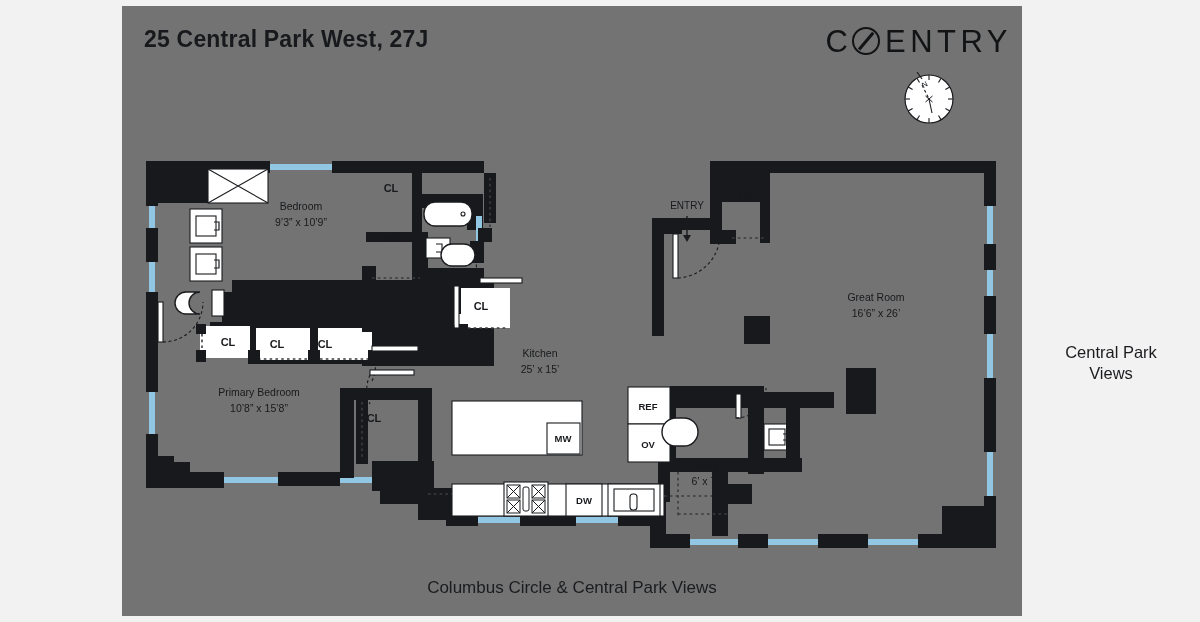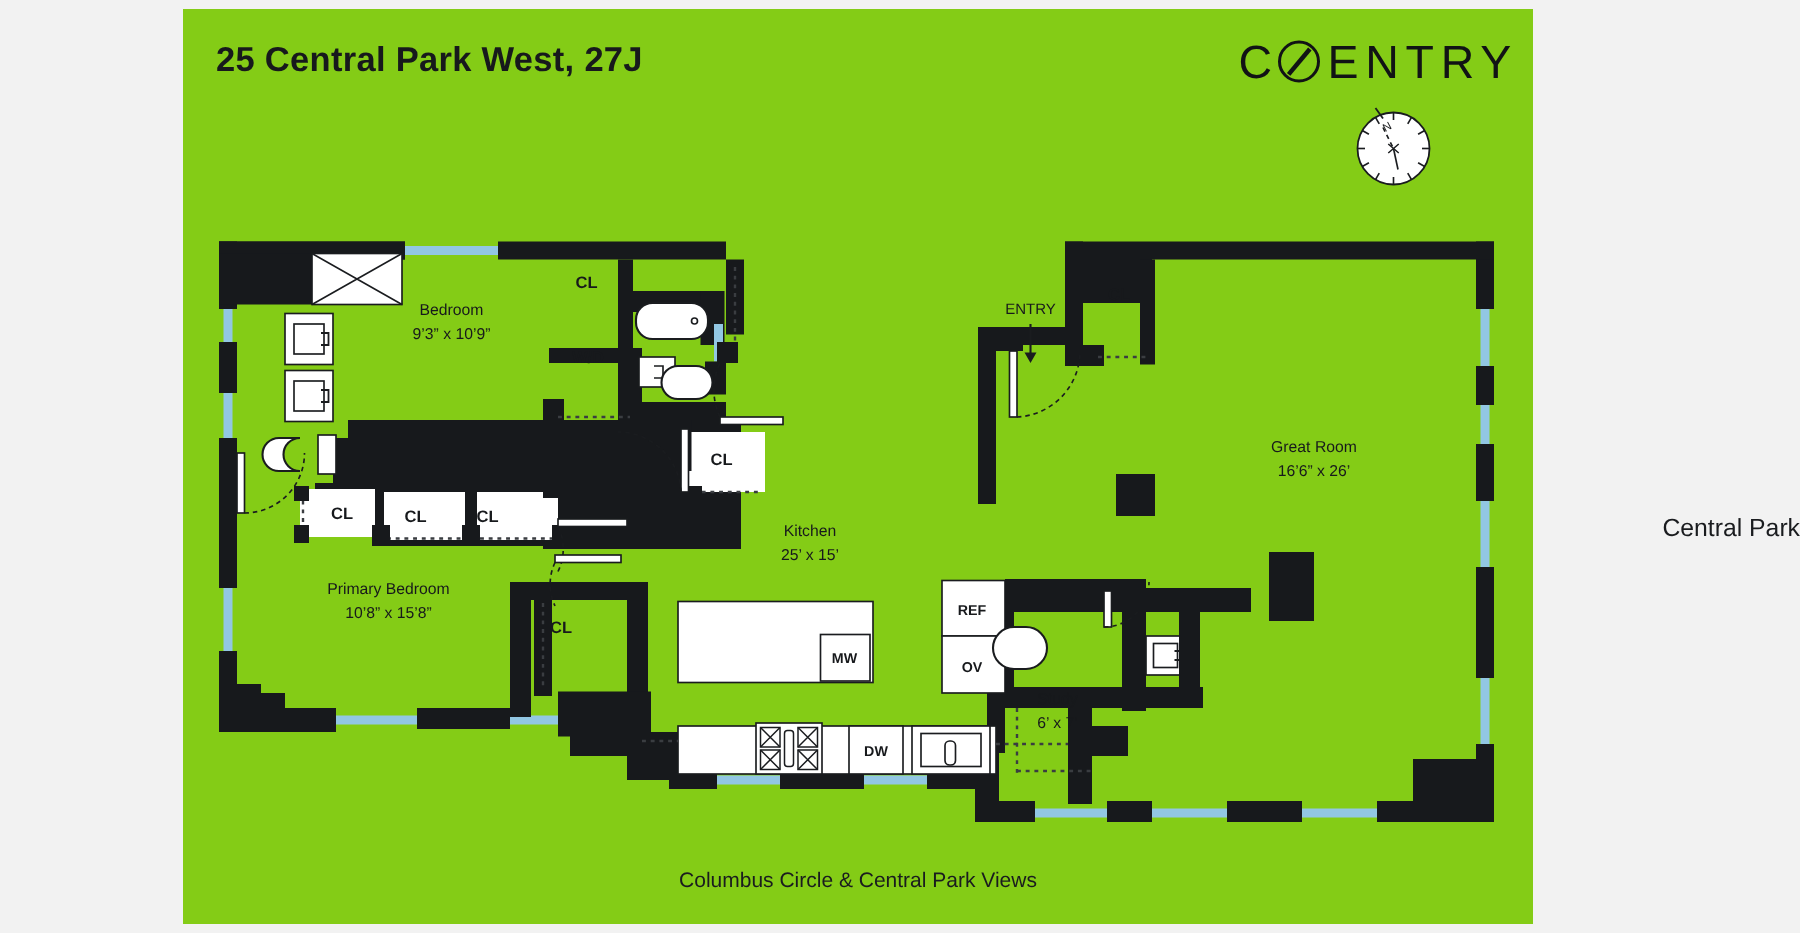--- a/index.html
+++ b/index.html
@@ -18,21 +18,21 @@
     position: absolute;
     inset: 0;
   }
   
   #card {
     position: absolute;
     left: 122px;
     top: 6px;
     width: 900px;
     height: 610px;
-    background: #84cc16;
+    background: #737373;
   }
   #plan-title {
     position: absolute;
     left: 22px;
     top: 20px;
     font-size: 23px;
     font-weight: bold;
     color: #17191c;
     letter-spacing: .2px;
     white-space: nowrap;
@@ -92,29 +92,29 @@
     position: absolute;
     left: 0;
     top: 0;
   }
   #caption {
     position: absolute;
     left: 0;
     right: 0;
     top: 572px;
     text-align: center;
-    font-size: 14px;
+    font-size: 17px;
     color: #1a1c1f;
   }
   #side-note {
     position: absolute;
     left: 1022px;
     top: 342px;
     width: 178px;
-    text-align: right;
+    text-align: center;
     font-size: 16.5px;
     line-height: 1.28;
     color: #1a1c1f;
   }
 </style>
 </head>
 <body>
 
 <div id="page">
 
@@ -438,15 +438,16 @@
         <text class="appl" x="462" y="498">DW</text>
       </g>
 
     </svg>
 
     <div id="caption">Columbus Circle &amp; Central Park Views</div>
   </div>
 
   <div id="side-note">
     <div>Central Park</div>
+    <div>Views</div>
   </div>
 
 </div>
 
 </body></html>

